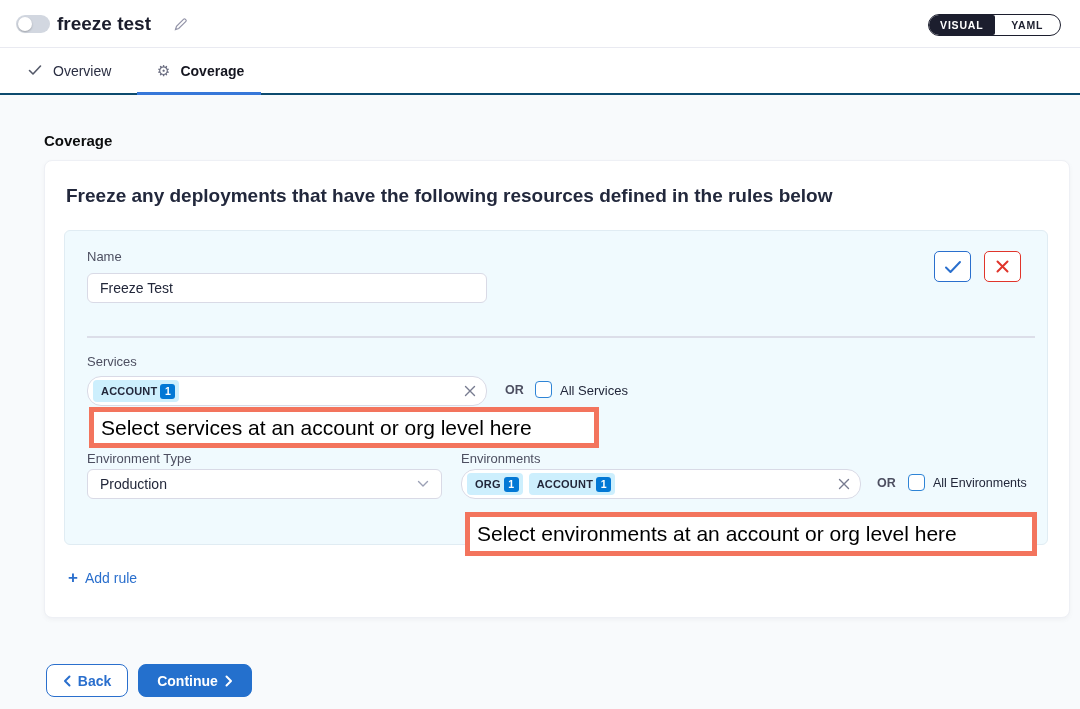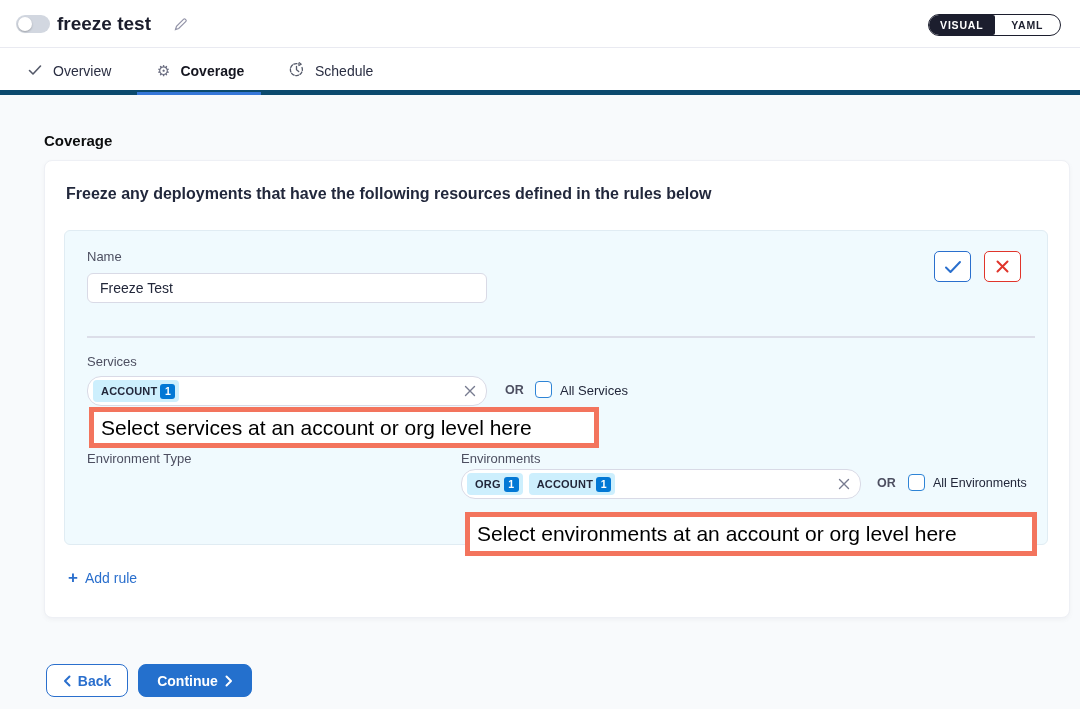--- a/index.html
+++ b/index.html
@@ -12,34 +12,34 @@
   .toggle { position:absolute; left:16px; top:15px; width:34px; height:18px; border-radius:10px; background:#d2d7e0; cursor:pointer; }
   .toggle .knob { position:absolute; left:2px; top:2px; width:14px; height:14px; border-radius:50%; background:#ffffff; box-shadow:0 1px 2px rgba(0,0,0,.25); }
   .title { position:absolute; left:57px; top:0; line-height:48px; font-size:19px; font-weight:bold; color:#1b1d2c; }
   .pencil { position:absolute; left:172px; top:15px; width:18px; height:18px; cursor:pointer; }
   .mode-switch { position:absolute; left:928px; top:14px; width:133px; height:22px; border:1px solid #1c1e2e; border-radius:12px; display:flex; overflow:hidden; background:#ffffff; }
   .mode { flex:1; display:flex; align-items:center; justify-content:center; font-size:10.5px; font-weight:bold; letter-spacing:.8px; cursor:pointer; }
   .mode.visual { background:#1c1e2e; color:#ffffff; border-radius:2px; }
   .mode.yaml { color:#1c1e2e; }
 
   
-  .tabbar { position:absolute; left:0; top:48px; width:1080px; height:47px; background:#ffffff; border-bottom:5px solid #0c4a6e; }
+  .tabbar { position:absolute; left:0; top:48px; width:1080px; height:47px; background:#ffffff; border-bottom:2px solid #0c4a6e; }
   .tab { position:absolute; top:0; height:46px; display:flex; align-items:center; gap:10px; cursor:pointer; font-size:14px; color:#2a2e42; }
   .tab.active { font-weight:bold; color:#14151f; }
   .tab-overview { left:27px; }
   .tab-coverage { left:157px; }
   .tab-schedule { left:288px; }
   .tab-underline { position:absolute; left:137px; top:44px; width:124px; height:3px; background:#3677d9; }
   .gear-glyph { font-family:"DejaVu Sans", sans-serif; font-size:15px; color:#6a6d80; line-height:1; }
 
   
   .body-area { position:absolute; left:0; top:95px; width:1080px; height:614px; background:#f8fafc; }
   .section-title { position:absolute; left:44px; top:132px; font-size:15px; font-weight:bold; color:#0c0d0e; }
   .outer-card { position:absolute; left:44px; top:160px; width:1026px; height:458px; background:#ffffff; border:1px solid #eef0f5; border-radius:8px; box-shadow:0 2px 4px rgba(96,97,112,.06); }
-  .description { position:absolute; left:66px; top:185px; font-size:16px; font-weight:bold; color:#22283c; }
+  .description { position:absolute; left:66px; top:185px; font-size:19px; font-weight:bold; color:#22283c; }
 
   .rule-card { position:absolute; left:64px; top:230px; width:984px; height:315px; background:#f0fafe; border:1px solid #e0ecf3; border-radius:6px; }
 
   .field-label { position:absolute; font-size:13px; color:#4d4f61; }
   .text-input { position:absolute; height:30px; background:#ffffff; border:1px solid #d9dae6; border-radius:6px; font-family:"Liberation Sans",sans-serif; font-size:14px; color:#22273a; padding:0 12px; outline:none; }
 
   .icon-btn { position:absolute; width:37px; height:31px; background:#ffffff; border-radius:5px; display:flex; align-items:center; justify-content:center; cursor:pointer; }
   .icon-btn.confirm { border:1.5px solid #2a6fcd; }
   .icon-btn.delete { border:1.5px solid #e0352b; }
 
@@ -95,30 +95,20 @@
         <svg width="16" height="16" viewBox="0 0 16 16" fill="none">
             <path d="M2.5 8.5l3.5 3.5 7.5-8" stroke="#545969" stroke-width="1.6" stroke-linecap="round" stroke-linejoin="round"></path>
           </svg>
       </span>
       <span>Overview</span>
     </div>
     <div class="tab tab-coverage active">
       <span class="gear-glyph">⚙</span>
       <span>Coverage</span>
     </div>
-    <div class="tab tab-schedule">
-      <span>
-        <svg width="17" height="17" viewBox="0 0 17 17" fill="none">
-          <path d="M14 6.5A6 6 0 1 1 11 3.2" stroke="#545969" stroke-width="1.3" stroke-linecap="round" stroke-dasharray="3 1.6"></path>
-          <path d="M8.5 5.5v3.2l2.2 1.8" stroke="#545969" stroke-width="1.3" stroke-linecap="round"></path>
-          <path d="M11.2 1.6l2 1.7-2.3 1.2" stroke="#545969" stroke-width="1.2" fill="none" stroke-linecap="round" stroke-linejoin="round"></path>
-        </svg>
-      </span>
-      <span>Schedule</span>
-    </div>
     <div class="tab-underline"></div>
   </nav>
 
   <div class="body-area"></div>
 
   <h2 class="section-title">Coverage</h2>
 
   <section class="outer-card"></section>
   <p class="description">Freeze any deployments that have the following resources defined in the rules below</p>
 
@@ -152,20 +142,28 @@
           </svg>
       </span>
     </div>
     <span class="or-label" style="left:440px; top:152px;">OR</span>
     <span class="checkbox" style="left:470px; top:150px;"></span>
     <span class="check-text" style="left:495px; top:152px;">All Services</span>
 
     <div class="annotation" style="left:24px; top:176px; width:510px; height:41px;">Select services at an account or org level here</div>
 
     <label class="field-label" style="left:22px; top:220px;">Environment Type</label>
+    <div class="select" style="left:22px; top:238px; width:355px;">
+      <span>Production</span>
+      <span class="chev">
+        <svg width="12" height="8" viewBox="0 0 12 8" fill="none">
+            <path d="M1.5 1.5L6 6l4.5-4.5" stroke="#9ba0b5" stroke-width="1.4" stroke-linecap="round" stroke-linejoin="round"></path>
+          </svg>
+      </span>
+    </div>
 
     <label class="field-label" style="left:396px; top:220px;">Environments</label>
     <div class="combo" style="left:396px; top:238px; width:400px;">
       <span class="chip">
         <span class="chip-label">ORG</span>
         <span class="chip-badge">1</span>
       </span>
       <span class="chip">
         <span class="chip-label">ACCOUNT</span>
         <span class="chip-badge">1</span>

